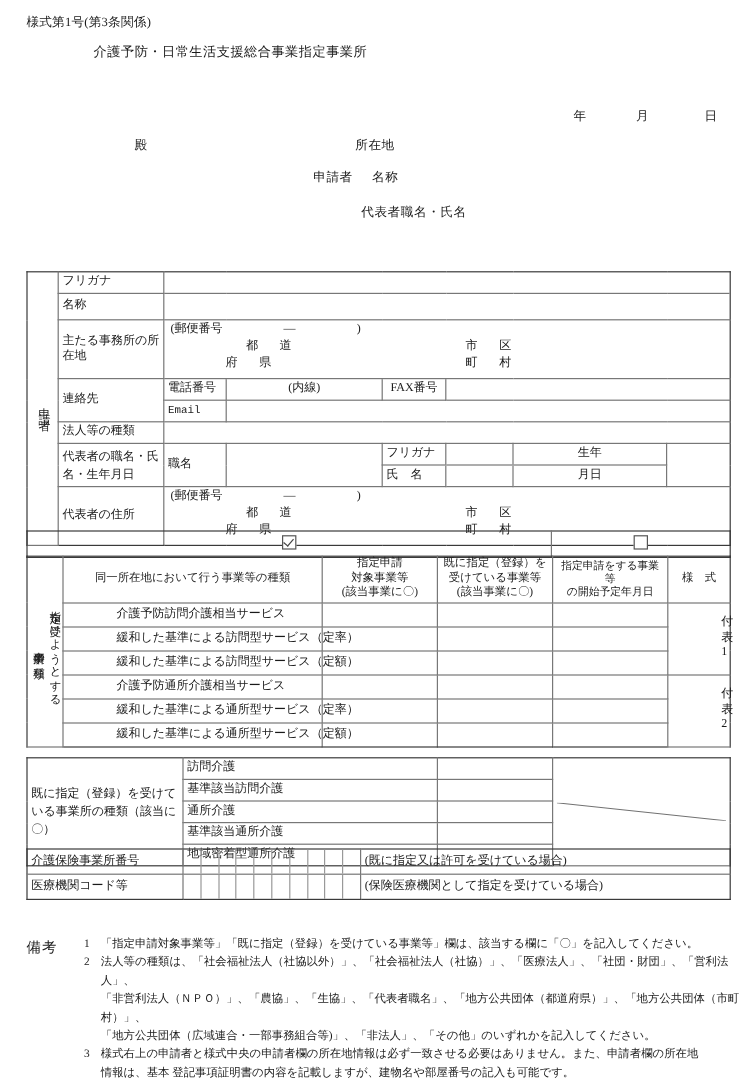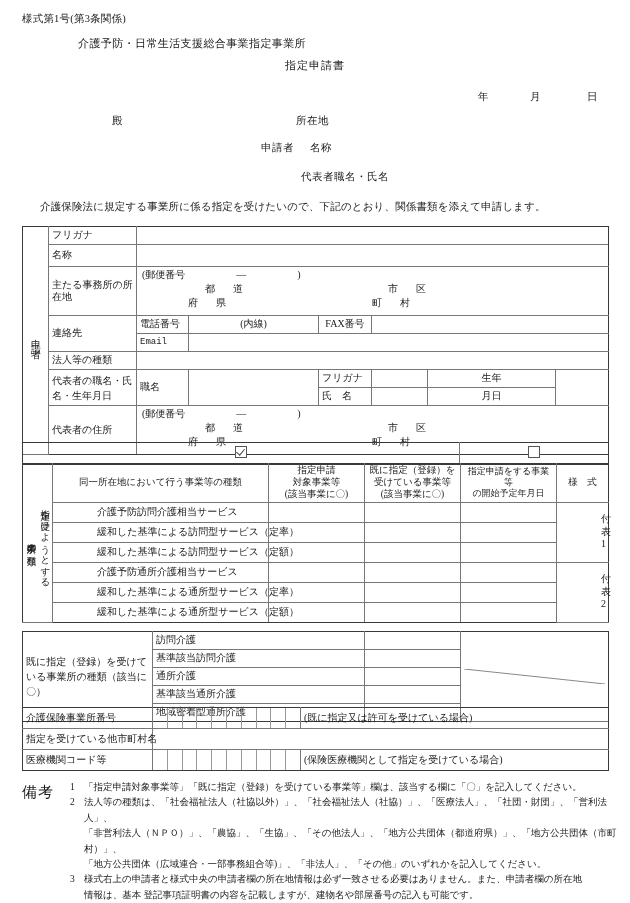--- a/index.html
+++ b/index.html
@@ -162,21 +162,21 @@
 
   .postal {
     position: relative;
     height: 46px;
     text-align: right;
   }
   .postal .p1 { position: absolute; left: 2px;  top: 1px; white-space: nowrap; }
   .postal .p2 { position: absolute; left: 48px; top: 15px; letter-spacing: 4px; margin-left: 17px; }
   .postal .p3 { position: absolute; left: 48px; top: 29px; letter-spacing: 4px; }
   .postal .p4 { position: absolute; left: 248px; top: 15px; letter-spacing: 4px; }
-  .postal .p5 { position: absolute; left: 232px; top: 29px; letter-spacing: 4px; }
+  .postal .p5 { position: absolute; left: 248px; top: 29px; letter-spacing: 4px; }
 
   .center { text-align: center; }
   .chk {
     display: inline-block;
     width: 10px;
     height: 10px;
     border: 1px solid #555;
     vertical-align: -1px;
     position: relative;
     background: #fff;
@@ -226,21 +226,21 @@
     left: 22px;
     top: 780px;
     width: 600px;
     font-size: 9.5px;
     line-height: 1.62;
   }
   .notes-title {
     position: absolute;
     left: 0;
     top: 0;
-    font-size: 15px;
+    font-size: 12px;
     letter-spacing: 1px;
   }
   .note {
     position: relative;
     padding-left: 62px;
     min-height: 15px;
   }
   .note .num {
     position: absolute;
     left: 48px;
@@ -249,34 +249,32 @@
   .note .body { display: block; }
   .note .cont { display: block; margin-left: 0; }
 </style>
 </head>
 <body>
 
 <div class="page">
 
   <div class="form-no">様式第1号(第3条関係)</div>
   <div class="title-1">介護予防・日常生活支援総合事業指定事業所</div>
-  <div class="title-2">指定申請書</div>
 
   <div class="date-line">
     <span class="y">年</span>
     <span class="m">月</span>
     <span class="d">日</span>
   </div>
 
   <div class="dono">殿</div>
   <div class="addr-label">所在地</div>
   <div class="applicant-label">申請者</div>
   <div class="applicant-name">名称</div>
   <div class="rep-label">代表者職名・氏名</div>
-  <div class="intro">介護保険法に規定する事業所に係る指定を受けたいので、下記のとおり、関係書類を添えて申請します。</div>
 
   <table class="main-table">
     <colgroup>
       <col style="width:26px">
       <col style="width:88px">
       <col style="width:52px">
       <col style="width:130px">
       <col style="width:53px">
       <col style="width:56px">
       <col style="width:128px">
@@ -525,24 +523,20 @@
           <div class="bx"></div>
           <div class="bx"></div>
           <div class="bx"></div>
           <div class="bx"></div>
           <div class="bx"></div>
         </div>
       </td>
       <td class="outer-t outer-r lbl">(既に指定又は許可を受けている場合)</td>
     </tr>
 
-    <tr>
-      <td class="outer-l lbl" style="height:18px">指定を受けている他市町村名</td>
-      <td class="outer-r" colspan="2"></td>
-    </tr>
 
     <tr>
       <td class="outer-l outer-b lbl" style="height:18px">医療機関コード等</td>
       <td class="outer-b" style="padding:0">
         <div class="boxrow">
           <div class="bx"></div>
           <div class="bx"></div>
           <div class="bx"></div>
           <div class="bx"></div>
           <div class="bx"></div>
@@ -562,21 +556,21 @@
     <div class="notes-title">備考</div>
 
     <div class="note">
       <span class="num">1</span>
       <span class="body">「指定申請対象事業等」「既に指定（登録）を受けている事業等」欄は、該当する欄に「〇」を記入してください。</span>
     </div>
 
     <div class="note">
       <span class="num">2</span>
       <span class="body">法人等の種類は、「社会福祉法人（社協以外）」、「社会福祉法人（社協）」、「医療法人」、「社団・財団」、「営利法人」、</span>
-      <span class="cont">「非営利法人（ＮＰＯ）」、「農協」、「生協」、「その他法人」、「地方公共団体（都道府県）」、「地方公共団体（市町村）」、</span>
+      <span class="cont">「非営利法人（ＮＰＯ）」、「農協」、「生協」、「代表者職名」、「地方公共団体（都道府県）」、「地方公共団体（市町村）」、</span>
       <span class="cont">「地方公共団体（広域連合・一部事務組合等)」、「非法人」、「その他」のいずれかを記入してください。</span>
     </div>
 
     <div class="note">
       <span class="num">3</span>
       <span class="body">様式右上の申請者と様式中央の申請者欄の所在地情報は必ず一致させる必要はありません。また、申請者欄の所在地</span>
       <span class="cont">情報は、基本 登記事項証明書の内容を記載しますが、建物名や部屋番号の記入も可能です。</span>
     </div>
   </div>
 

